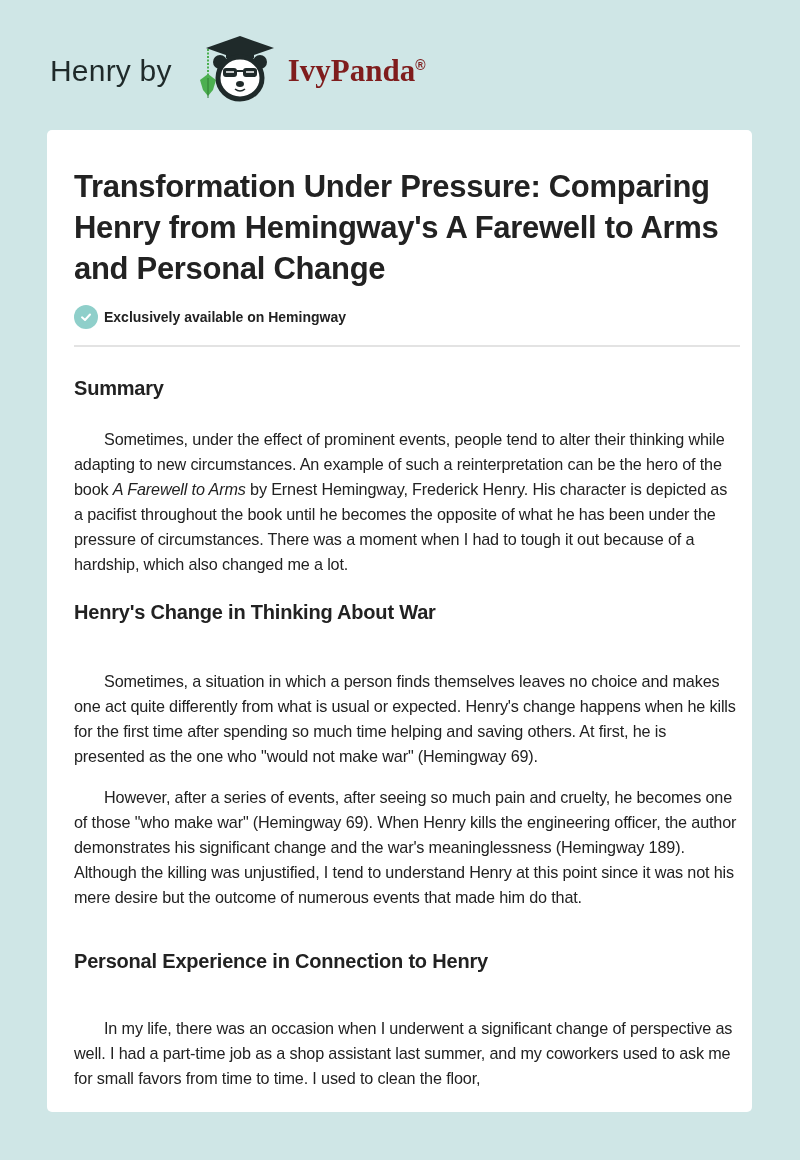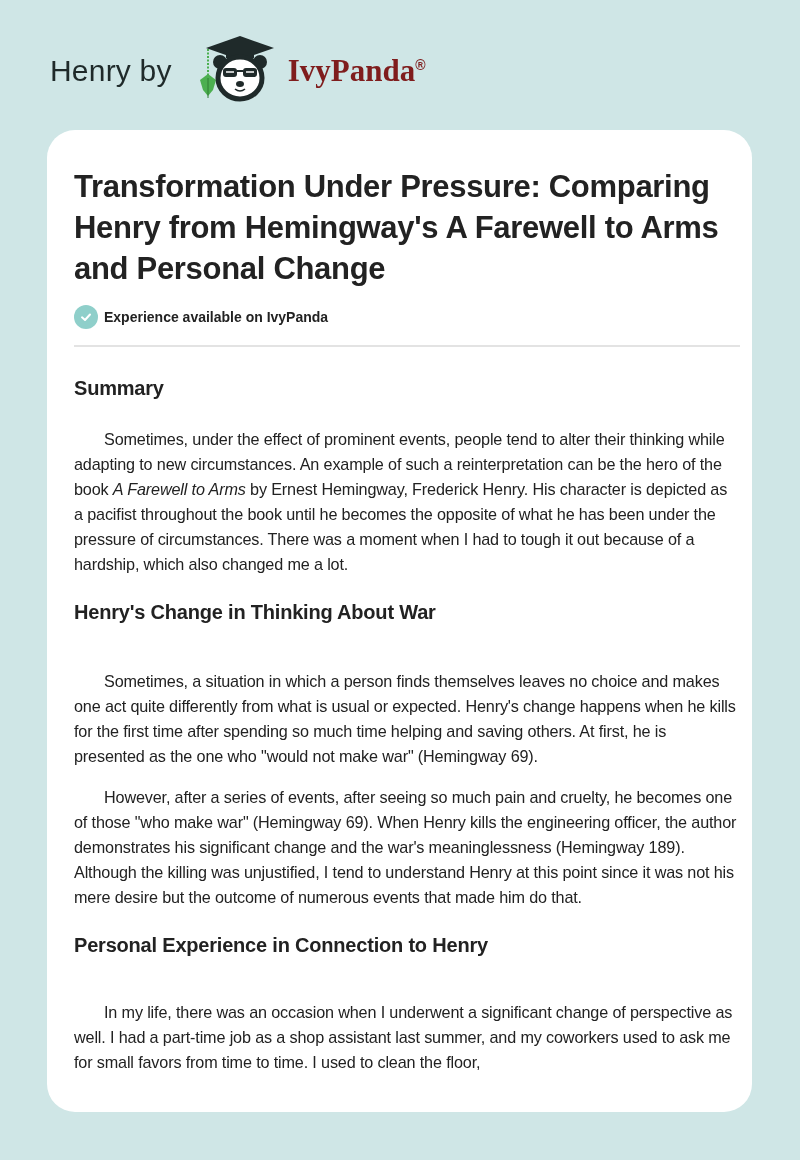--- a/index.html
+++ b/index.html
@@ -36,21 +36,21 @@
   }
   .brand .reg { font-size: 14px; vertical-align: super; font-family: "Liberation Sans", sans-serif; }
 
   .card {
     position: absolute;
     left: 47px;
     top: 130px;
     width: 705px;
     height: 982px;
     background: #ffffff;
-    border-radius: 28px;
+    border-radius: 5px;
     box-sizing: border-box;
     padding: 36px 12px 0 27px;
     overflow: hidden;
   }
   .title {
     font-family: "Liberation Sans", sans-serif;
     font-weight: bold;
     font-size: 31px;
     line-height: 41px;
     color: #222;
@@ -96,21 +96,21 @@
     color: #222;
     margin: 0;
     text-indent: 30px;
     letter-spacing: -0.15px;
   }
   .sec-summary-h { margin-top: 24px; }
   .sec-summary-p { margin-top: 22px; }
   .sec-henry-h { margin-top: 18px; }
   .sec-henry-p1 { margin-top: 40px; }
   .sec-henry-p2 { margin-top: 16px; }
-  .sec-personal-h { margin-top: 18px; }
+  .sec-personal-h { margin-top: 34px; }
   .sec-personal-p { margin-top: 38px; }
 </style>
 </head>
 <body>
 
 <div class="brand">
   <span class="essay-by">Henry by</span>
   <span>
     <svg class="logo-icon" viewBox="0 0 92 70">
 
@@ -142,21 +142,21 @@
 
 <div class="card">
   <h1 class="title">Transformation Under Pressure: Comparing Henry from Hemingway's A Farewell to Arms and Personal Change</h1>
 
   <div class="badge">
     <span class="check-icon">
       <svg width="14" height="14" viewBox="0 0 14 14">
         <path d="M3,7.3 L6,10 L11,4.5" stroke="#ffffff" stroke-width="2" fill="none" stroke-linecap="round" stroke-linejoin="round"></path>
       </svg>
     </span>
-    <span class="badge-text">Experience available on IvyPanda</span>
+    <span class="badge-text">Exclusively available on Hemingway</span>
   </div>
 
   <div class="divider"></div>
 
   <section>
     <h2 class="sec-summary-h">Summary</h2>
     <p class="sec-summary-p"><span>Sometimes, under the effect of prominent events, people tend to alter their thinking while adapting to new circumstances. An example of such a reinterpretation can be the hero of the book </span><em>A Farewell to Arms</em><span> by Ernest Hemingway, Frederick Henry. His character is depicted as a pacifist throughout the book until he becomes the opposite of what he has been under the pressure of circumstances. There was a moment when I had to tough it out because of a hardship, which also changed me a lot.</span></p>
   </section>
 
   <section>

